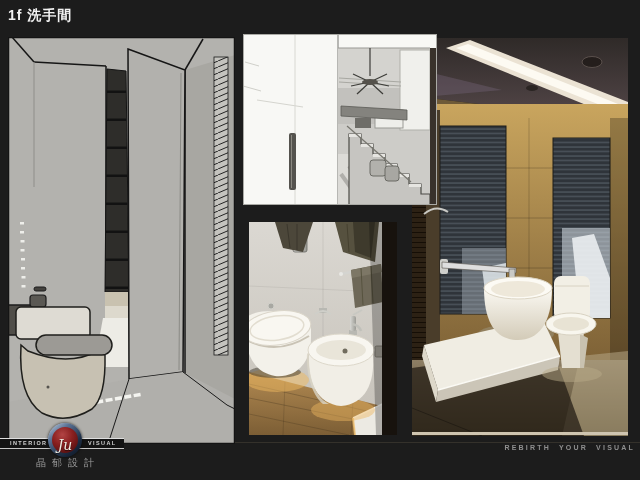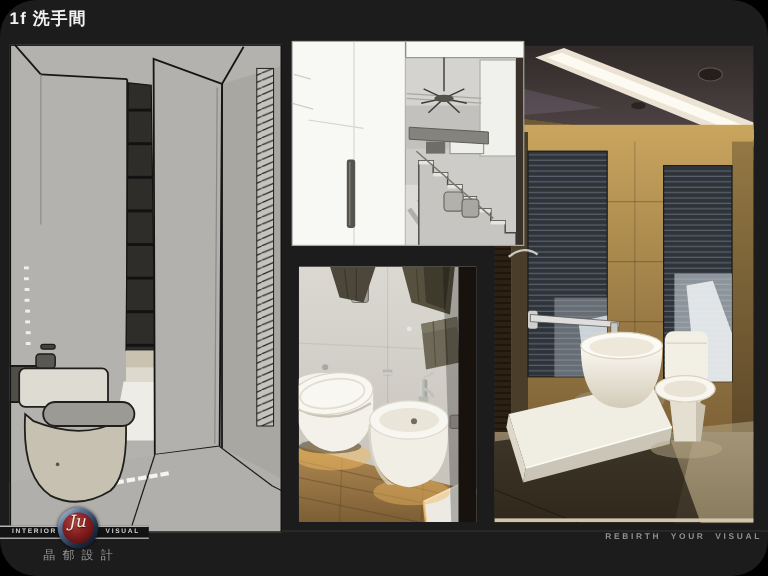--- a/index.html
+++ b/index.html
@@ -1,38 +1,38 @@
 <!DOCTYPE html>
 <html><head>
 <meta charset="utf-8">
 <style>
   html,body{margin:0;padding:0;background:#000;}
   .slide{position:relative;width:640px;height:480px;background:#1c1c1c;overflow:hidden;
-         font-family:"Liberation Sans",sans-serif;border-radius:30px;}
+         font-family:"Liberation Sans",sans-serif;}
   .title{position:absolute;left:8px;top:7px;color:#f2f2f2;font-size:14px;font-weight:bold;
          letter-spacing:1px;}
   .panel{position:absolute;}
   .panel svg{display:block;}
   #panelA{left:8px;top:37px;width:227px;height:407px;z-index:1;}
   #panelB{left:243px;top:34px;width:194px;height:171px;z-index:3;}
   #panelC{left:412px;top:38px;width:216px;height:398px;z-index:2;}
   #panelD{left:249px;top:222px;width:148px;height:213px;z-index:2;}
   .footer-line{position:absolute;left:0;top:442px;width:640px;height:1px;background:#34312b;z-index:0;}
   .logo-band{position:absolute;left:0;top:438px;width:124px;height:9px;background:#131313;
              border-top:1px solid #dedede;border-bottom:1px solid #c6c6c6;z-index:4;}
   .logo-band .lbl{position:absolute;top:1px;font-size:5.5px;letter-spacing:1.4px;color:#d2d2d2;
                   font-weight:bold;line-height:7px;white-space:nowrap;}
   .lbl-interior{left:10px;}
   .lbl-visual{left:88px;}
   .logo-circle{position:absolute;left:48px;top:423px;width:34px;height:34px;border-radius:50%;
       background:linear-gradient(140deg,#c7d6e8 0%,#5a7294 30%,#1e2e44 68%,#0a1220 100%);
       z-index:5;box-shadow:0 0 3px rgba(0,0,0,.8);}
   .logo-inner{position:absolute;left:4px;top:4px;width:26px;height:26px;border-radius:50%;
       background:radial-gradient(circle at 40% 30%,#b24444 0%,#8a2020 42%,#5c1212 78%,#320a0a 100%);
-      display:flex;align-items:flex-start;justify-content:center;}
+      display:flex;align-items:flex-end;justify-content:center;}
   .logo-inner span{font-family:"DejaVu Serif",serif;font-style:italic;font-size:14px;color:#f2ede2;
       text-shadow:0 1px 1px rgba(0,0,0,.7);}
   .brand-cn{position:absolute;left:36px;top:456px;font-size:10px;letter-spacing:6px;color:#9a9a9a;z-index:4;font-family:Liberation Serif, serif;}
   .tagline{position:absolute;right:5px;top:444px;font-size:7px;letter-spacing:2.2px;word-spacing:4px;
            color:#8f8f8f;font-weight:bold;z-index:4;}
 </style>
 </head>
 <body>
 
 <div class="slide">

